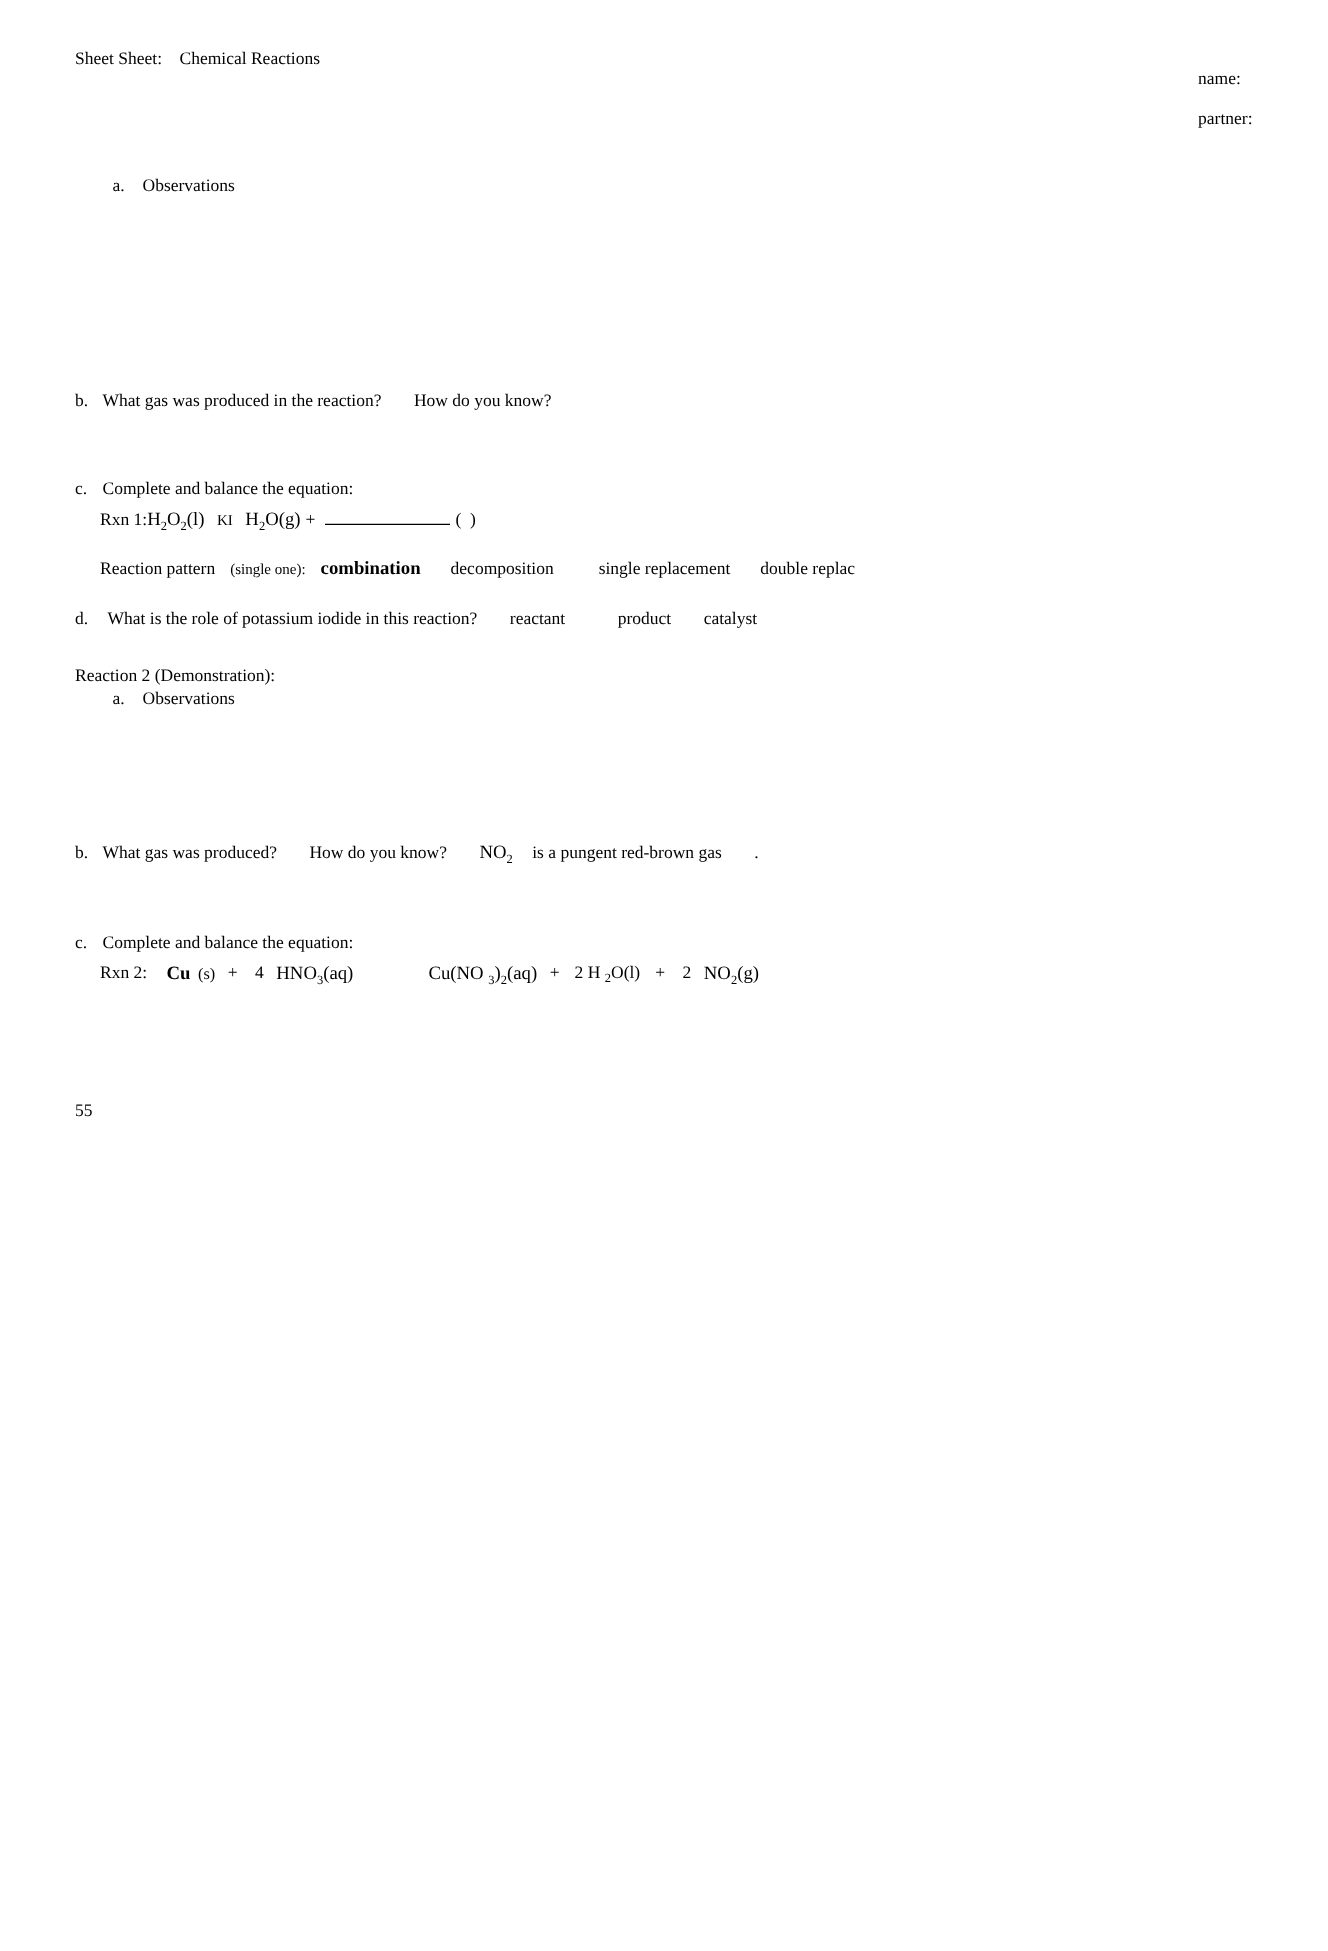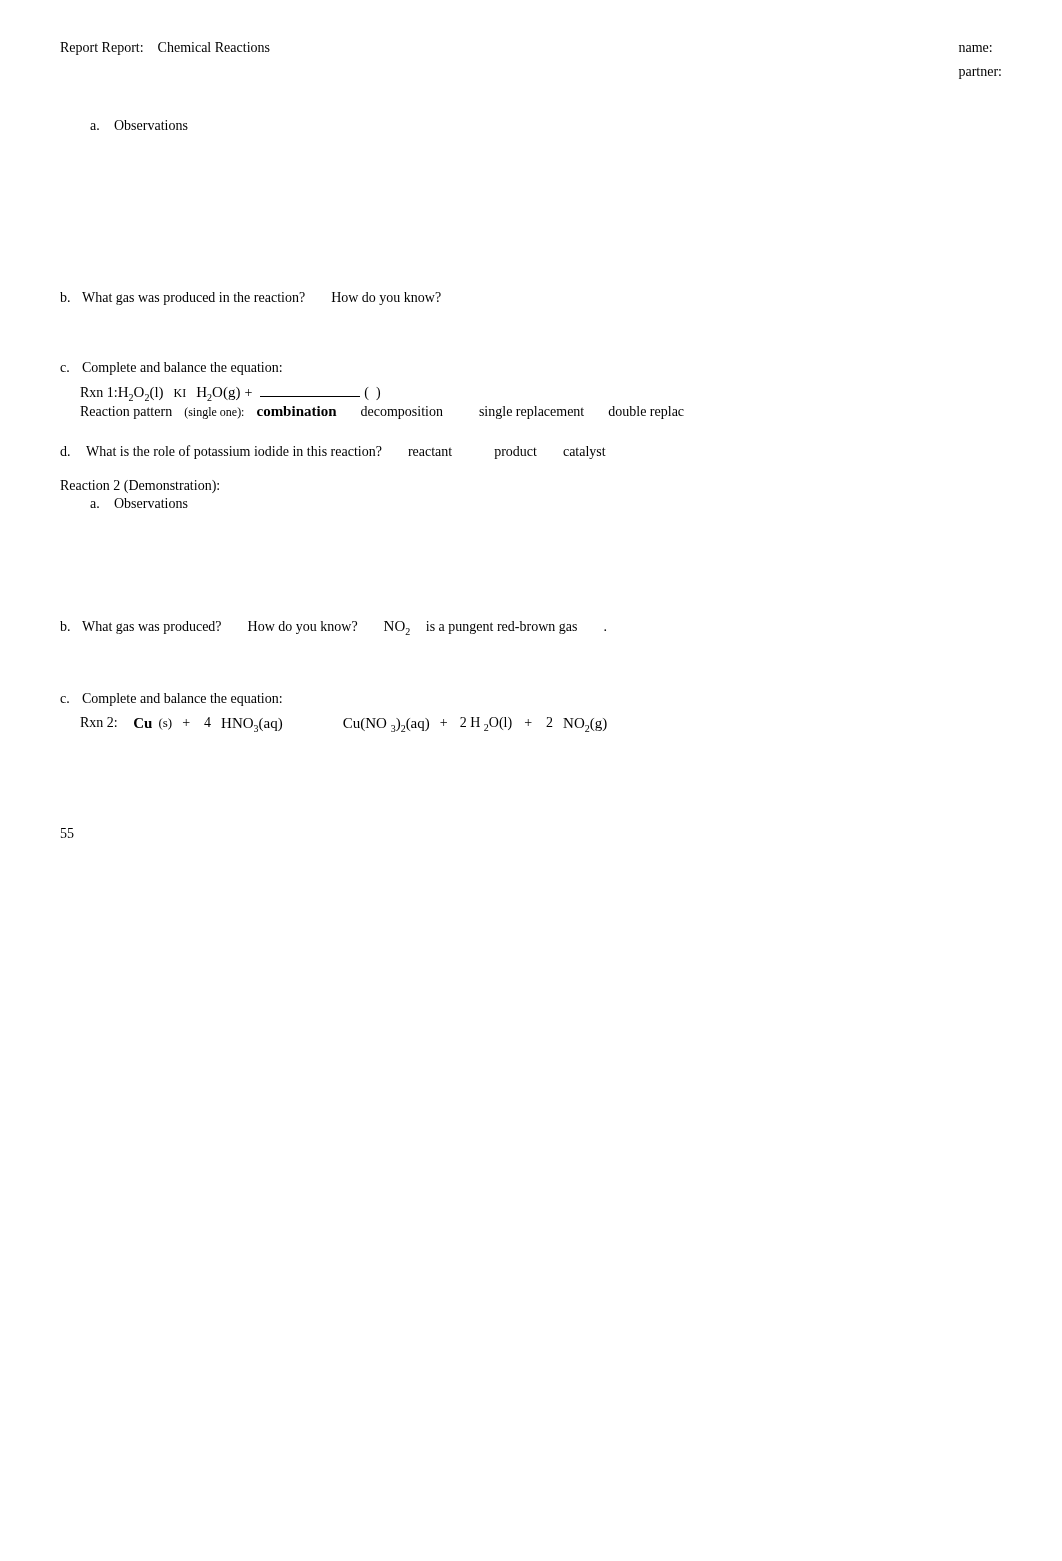--- a/index.html
+++ b/index.html
@@ -35,20 +35,21 @@
     }
 
     .header-right {
       font-size: 14px;
       text-align: left;
     }
 
     .header-right .name-line,
     .header-right .partner-line {
       margin-bottom: 8px;
+      margin-top: 16px;
     }
 
     .section-title {
       font-size: 14px;
       margin-top: 18px;
       margin-bottom: 2px;
     }
 
     .subsection-label {
       display: flex;
@@ -85,21 +86,21 @@
       gap: 0;
       margin-top: 8px;
       margin-left: 20px;
       flex-wrap: nowrap;
     }
 
     .reaction-pattern-row {
       display: flex;
       align-items: baseline;
       gap: 12px;
-      margin-top: 0;
+      margin-top: 20px;
       margin-left: 20px;
       font-size: 14px;
       text-align: right;
     }
 
     .question-d {
       display: flex;
       align-items: baseline;
       gap: 10px;
       margin-top: 20px;
@@ -151,35 +152,35 @@
     .ki-label {
       font-size: 11px;
       vertical-align: middle;
     }
 
     .section-gap {
       margin-top: 30px;
     }
 
     .reaction2-section {
-      margin-top: 18px;
+      margin-top: 30px;
     }
 
     .indent {
       margin-left: 30px;
     }
   </style>
 </head>
 <body>
 
 <div class="page">
 
   <div class="header">
     <div class="header-left">
-      <span>Report Report:</span>
+      <span>Sheet Sheet:</span>
       &nbsp;&nbsp;
       <span>Chemical Reactions</span>
     </div>
     <div class="header-right">
       <div class="name-line">
         <span>name:</span>
       </div>
       <div class="partner-line">
         <span>partner:</span>
       </div>

